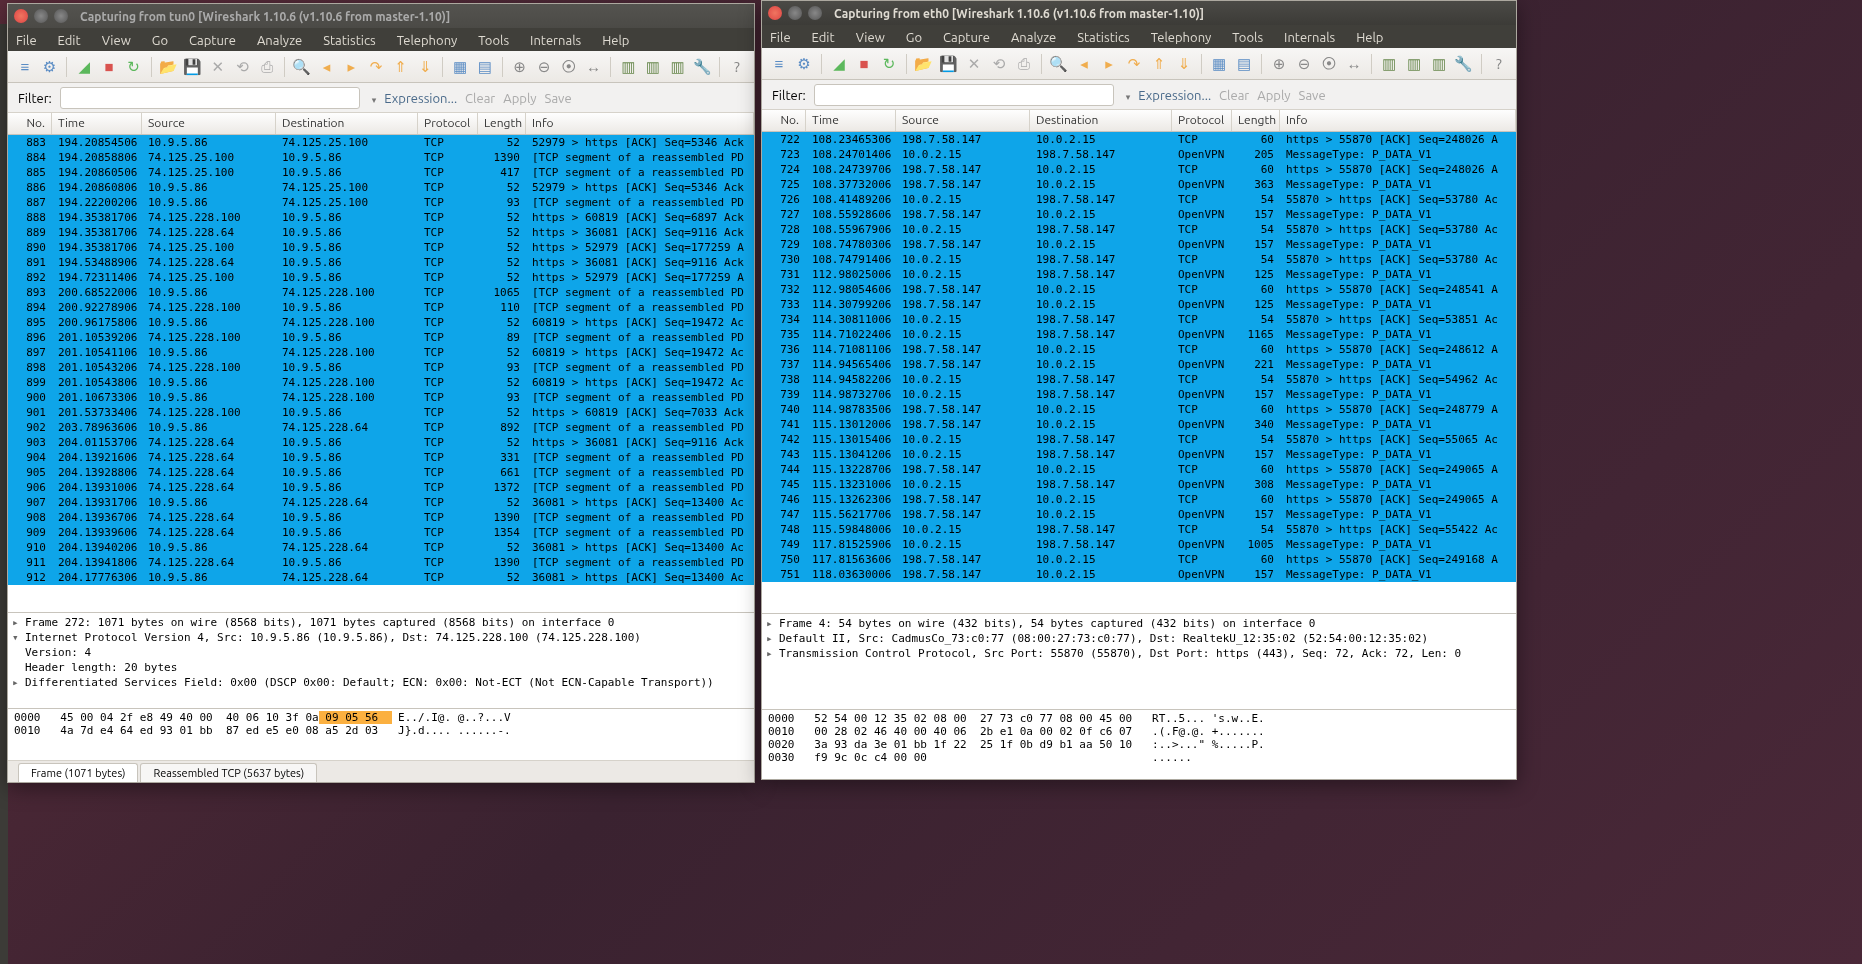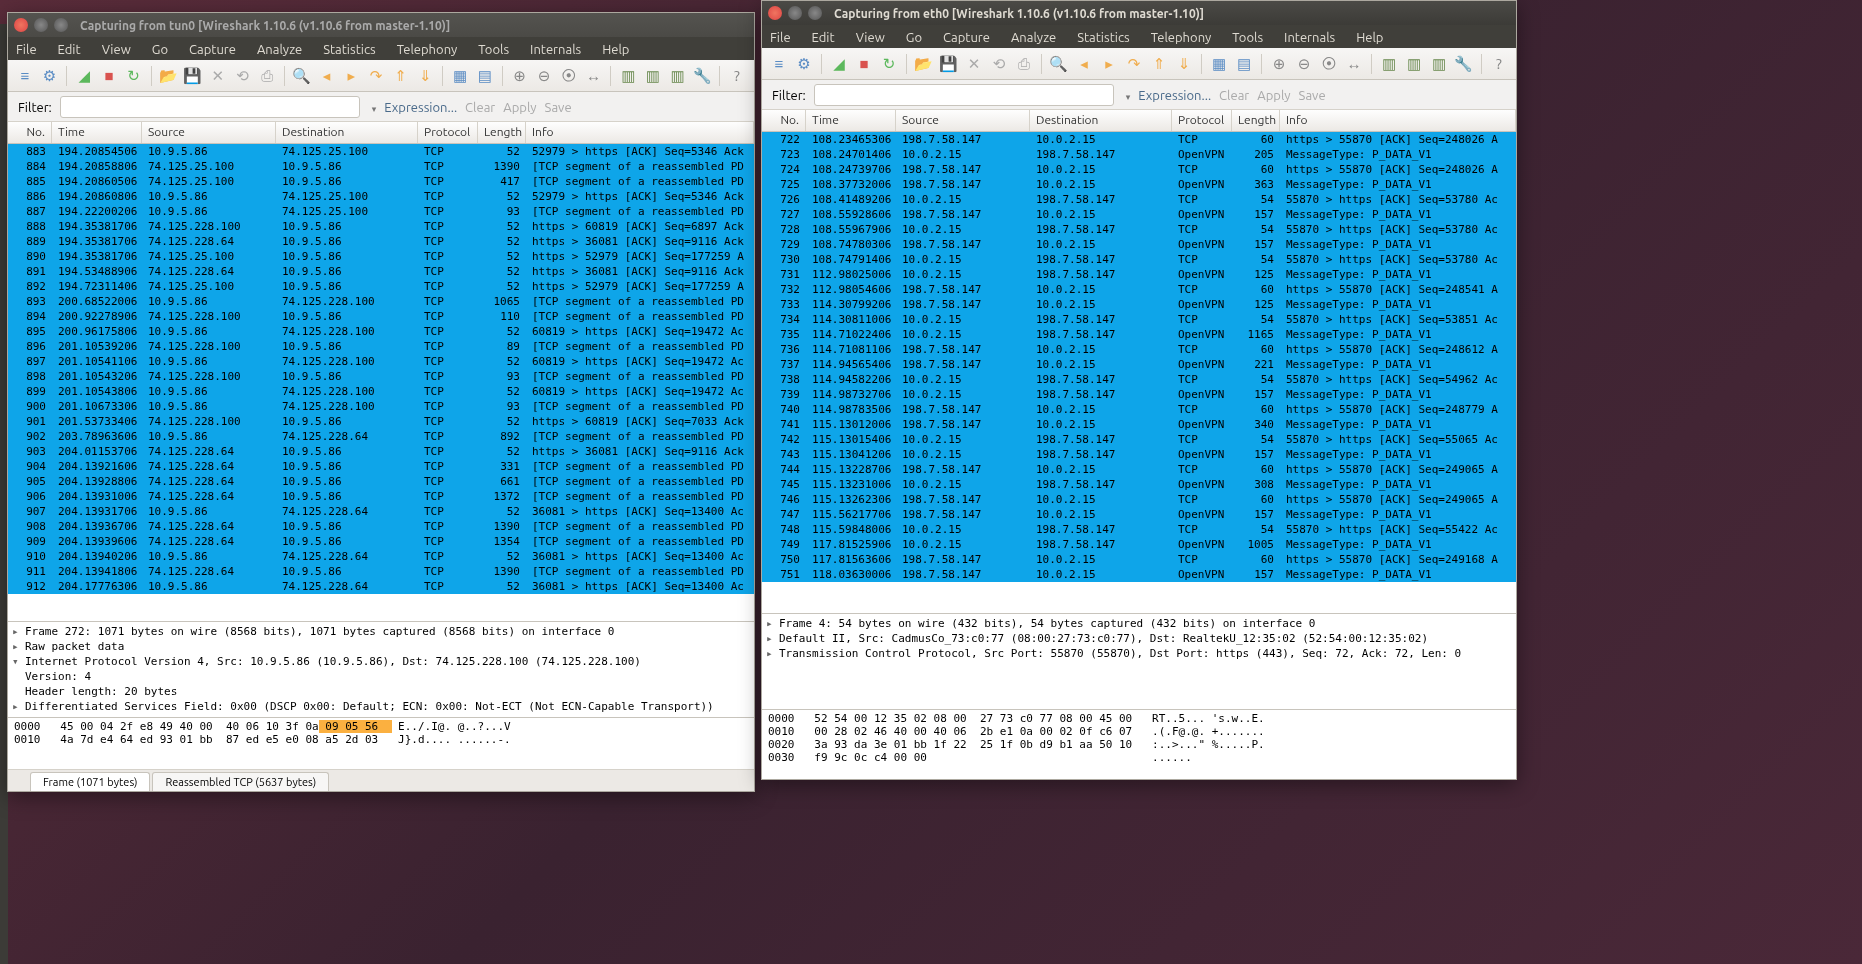--- a/index.html
+++ b/index.html
@@ -21,21 +21,21 @@
   position: absolute;
   left: 0; top: 24px; width: 8px; height: 940px;
   background: #3c3b37;
 }
 .window {
   position: absolute;
   background: #f2f1f0;
   border: 1px solid #aca89f;
   box-shadow: 0 5px 20px rgba(0,0,0,0.4);
 }
-.win-left { left: 7px; top: 12px; width: 748px; height: 780px; }
+.win-left { left: 7px; top: 3px; width: 748px; height: 780px; }
 .win-right { left: 761px; top: 0; width: 756px; height: 780px; }
 .titlebar {
   height: 24px;
   background: linear-gradient(#4b4a46, #3c3b37);
   display: flex;
   align-items: center;
   padding: 0 6px;
   gap: 6px;
 }
 .titlebar.inactive { background: linear-gradient(#54534f, #4b4a46); }
@@ -160,21 +160,21 @@
   overflow: hidden;
   white-space: pre;
 }
 .hexpane .hl { background: #fbb040; }
 .tabs {
   height: 22px;
   background: #ece9e5;
   border-top: 1px solid #d6d2ca;
   display: flex;
   align-items: flex-end;
-  padding: 0 22px;
+  padding: 0 10px;
   font-size: 11px;
 }
 .tabs span {
   padding: 3px 12px;
   border: 1px solid #c8c4bc;
   background: #f7f6f5;
   border-bottom: none;
   border-radius: 3px 3px 0 0;
   margin-right: 2px;
 }
@@ -530,21 +530,20 @@
           <div class="col-time">204.17776306</div>
           <div class="col-src">10.9.5.86</div>
           <div class="col-dst">74.125.228.64</div>
           <div class="col-proto">TCP</div>
           <div class="col-len">52</div>
           <div class="col-info">36081 &gt; https [ACK] Seq=13400 Ac</div>
         </div>
       </div>
     <div class="details" id="dt-left">
         <div class="ln">Frame 272: 1071 bytes on wire (8568 bits), 1071 bytes captured (8568 bits) on interface 0</div>
-        <div class="ln">Raw packet data</div>
         <div class="ln open">Internet Protocol Version 4, Src: 10.9.5.86 (10.9.5.86), Dst: 74.125.228.100 (74.125.228.100)</div>
         <div class="ln child">Version: 4</div>
         <div class="ln child">Header length: 20 bytes</div>
         <div class="ln">Differentiated Services Field: 0x00 (DSCP 0x00: Default; ECN: 0x00: Not-ECT (Not ECN-Capable Transport))</div>
       </div>
     <div class="hexpane" id="hx-left">0000   45 00 04 2f e8 49 40 00  40 06 10 3f 0a<span class="hl"> 09 05 56  </span> E../.I@. @..?...V
 0010   4a 7d e4 64 ed 93 01 bb  87 ed e5 e0 08 a5 2d 03   J}.d.... ......-.</div>
     <div class="tabs">
       <span class="active">Frame (1071 bytes)</span>
       <span>Reassembled TCP (5637 bytes)</span>

